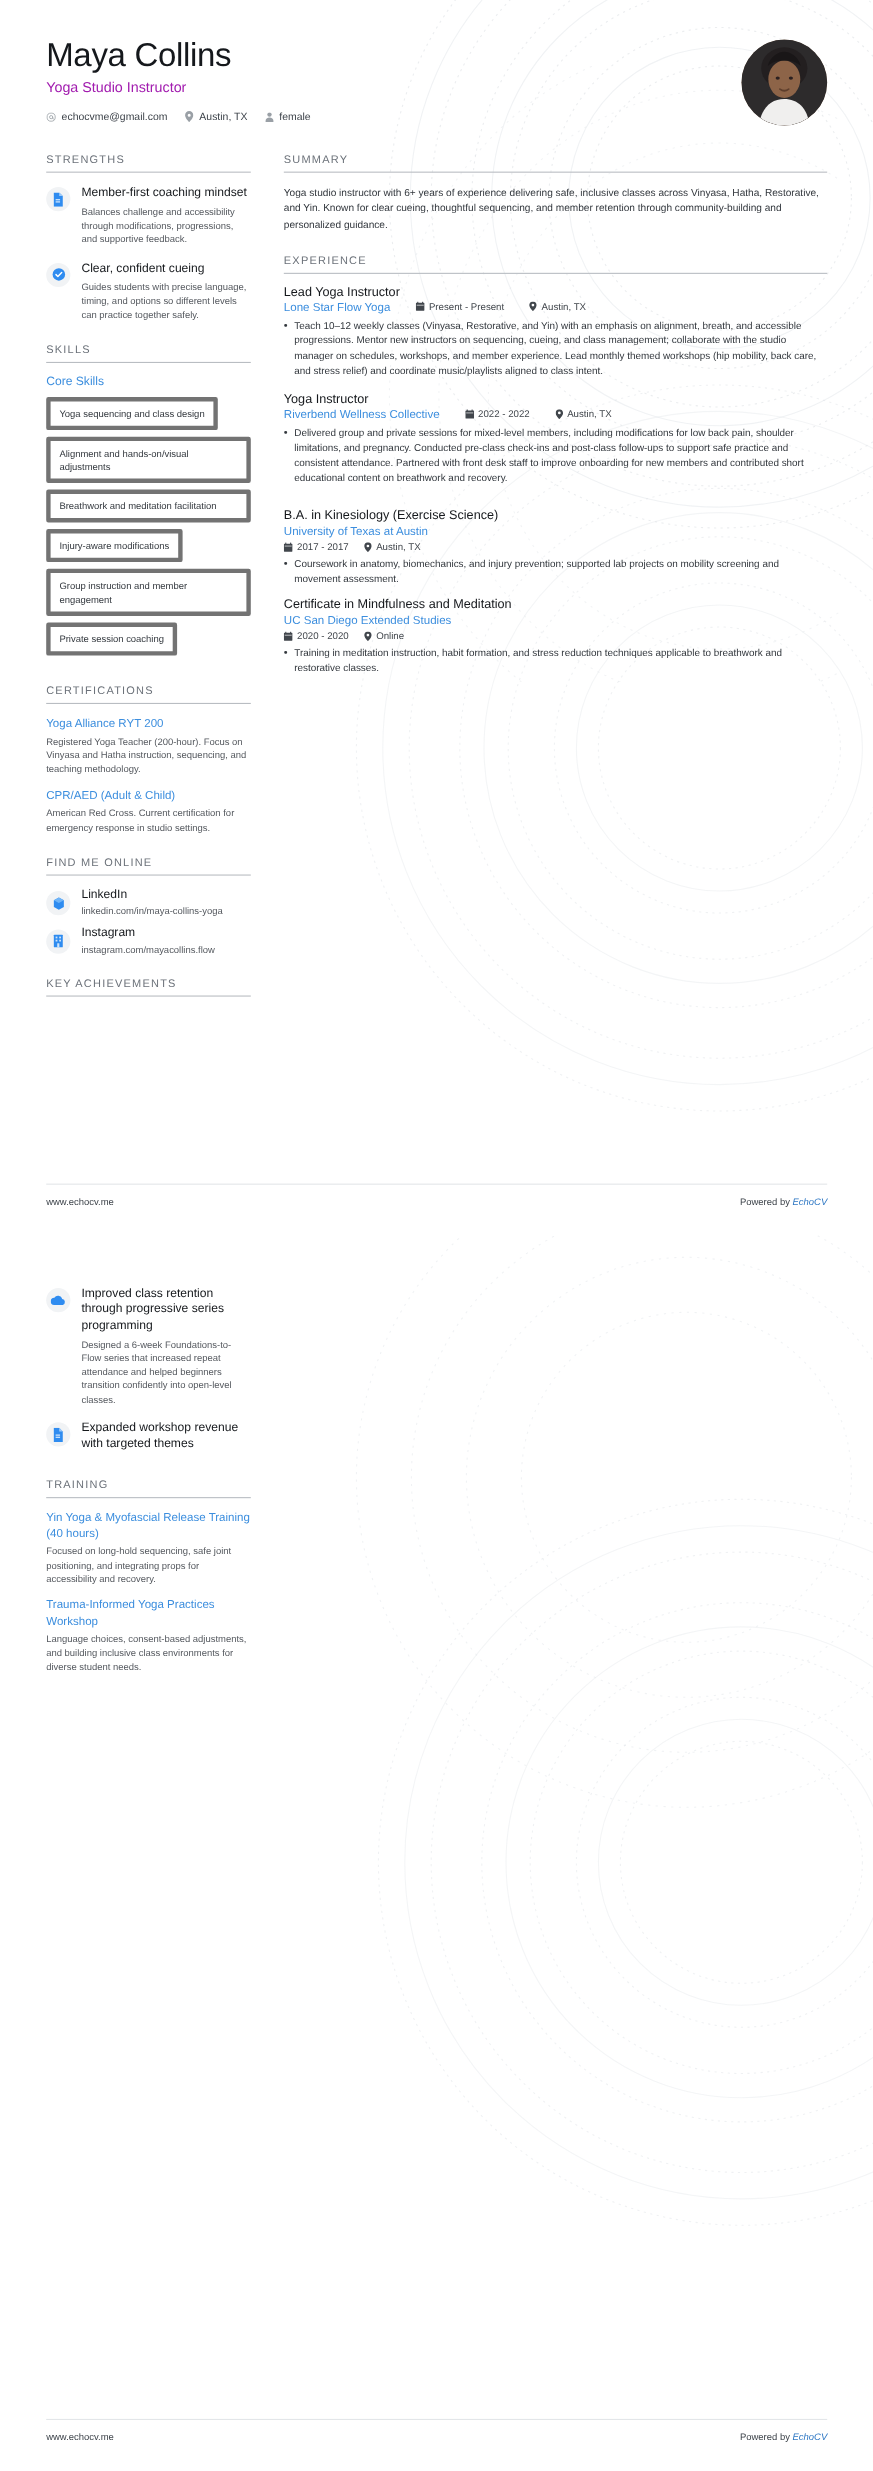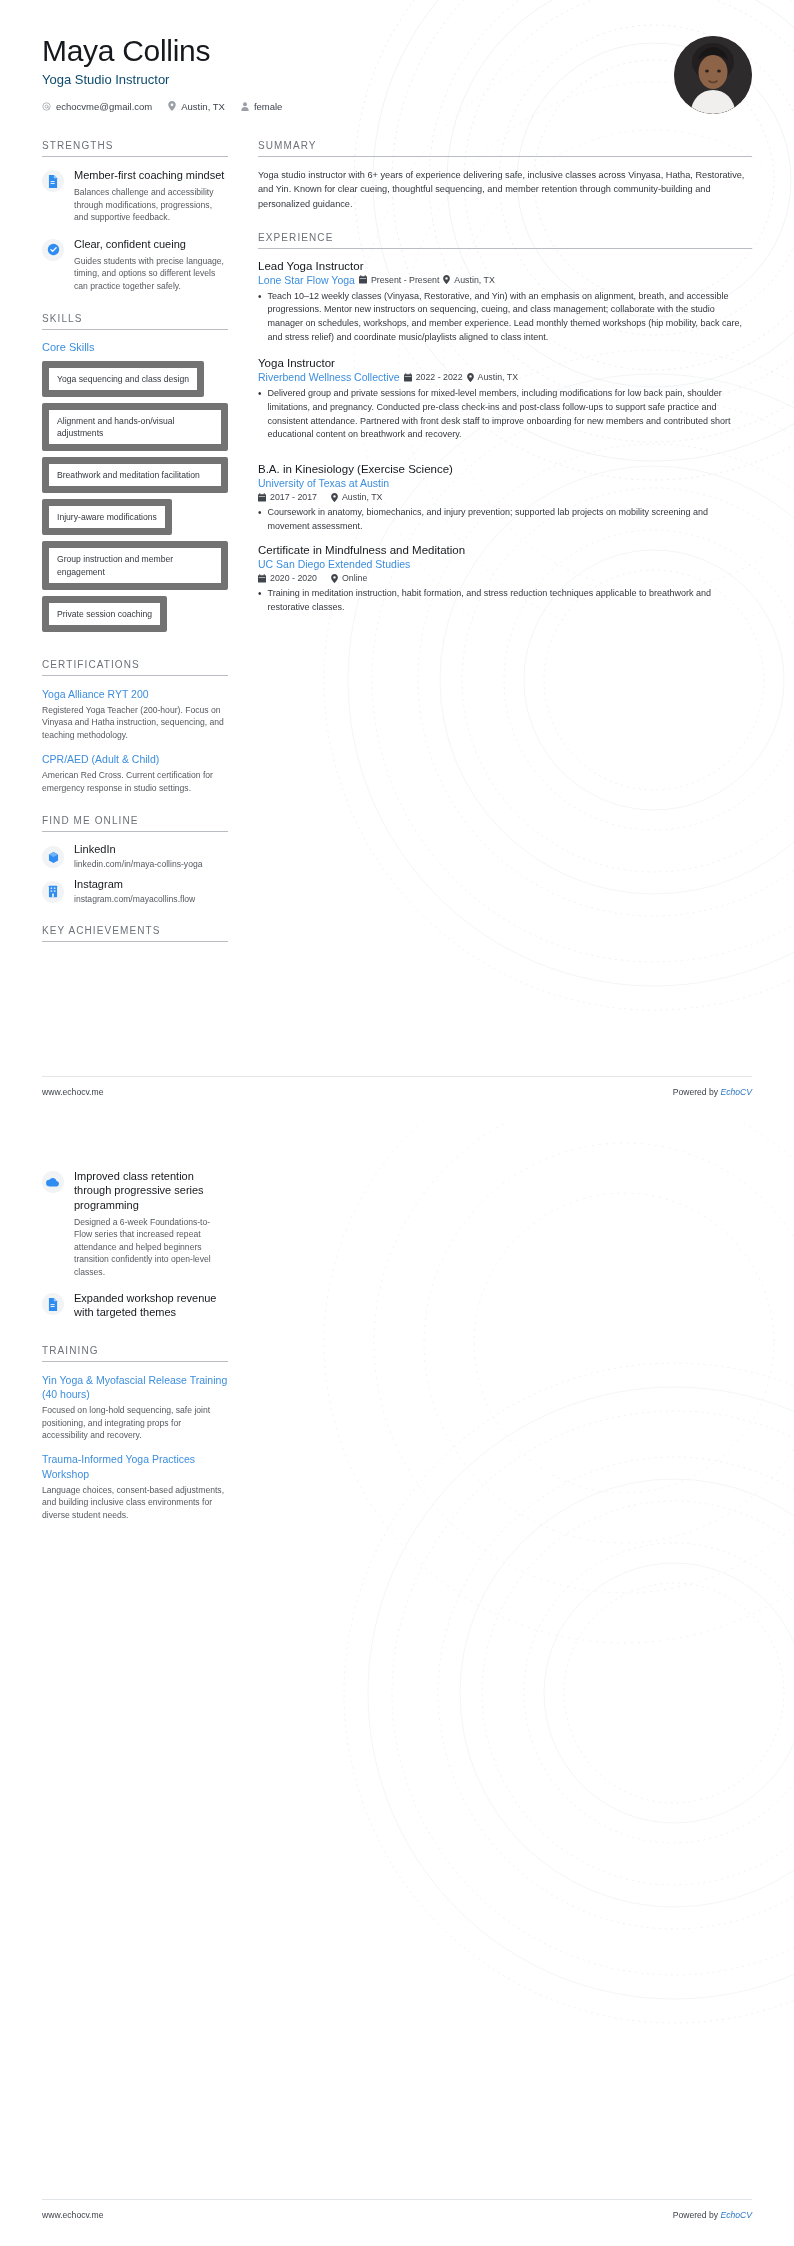--- a/index.html
+++ b/index.html
@@ -54,21 +54,21 @@
   .header { display: flex; align-items: flex-start; justify-content: space-between; }
   .name {
     font-size: 30px;
     font-weight: 400;
     letter-spacing: -0.3px;
     color: #15181c;
     line-height: 1.15;
   }
   .role {
     font-size: 13px;
-    color: #0c4a6e;
+    color: #a21caf;
     margin-top: 3px;
     font-weight: 400;
   }
   .contact-row {
     display: flex;
     align-items: center;
     gap: 16px;
     margin-top: 14px;
     font-size: 9.5px;
     color: #3d434a;
@@ -125,21 +125,21 @@
     line-height: 1.45;
   }
 
   
   .skill-group-title {
     font-size: 11px;
     color: #3c8ede;
     margin-bottom: 8px;
   }
   .chip {
-    border: 7px solid #737373;
+    border: 4px solid #737373;
     border-radius: 2px;
     padding: 5px 8px;
     font-size: 8.6px;
     color: #33383e;
     line-height: 1.4;
     margin-bottom: 6px;
     display: block;
   }
   .chip.inlinefit { display: inline-block; }
 
@@ -168,21 +168,21 @@
   }
   .link-label { font-size: 11px; color: #15181c; line-height: 1.25; }
   .link-url { font-size: 8.6px; color: #55595f; margin-top: 2px; word-break: break-all; }
 
   
   .summary-text { font-size: 9.2px; line-height: 1.55; color: #32373d; }
 
   
   .exp-item { margin-bottom: 13px; }
   .exp-role { font-size: 11.5px; color: #15181c; margin-bottom: 2px; }
-  .exp-meta { display: flex; align-items: center; gap: 4px; flex-wrap: wrap; margin-bottom: 4px; }
+  .exp-meta { display: flex; align-items: flex-start; gap: 23px; flex-wrap: wrap; margin-bottom: 4px; }
   .exp-company { font-size: 10.5px; color: #3c8ede; }
   .meta-chip { display: flex; align-items: center; gap: 4px; font-size: 8.8px; color: #41464c; }
   .bullet { display: flex; gap: 6px; font-size: 9px; line-height: 1.52; color: #32373d; }
   .bullet .dot { flex: 0 0 auto; line-height: 1.3; font-size: 10px; }
 
   
   .edu-item { margin-bottom: 11px; }
   .edu-degree { font-size: 11.5px; color: #15181c; margin-bottom: 2px; }
   .edu-school { font-size: 10.5px; color: #3c8ede; margin-bottom: 3px; }
   .edu-meta { display: flex; align-items: flex-end; gap: 14px; margin-bottom: 4px; }

